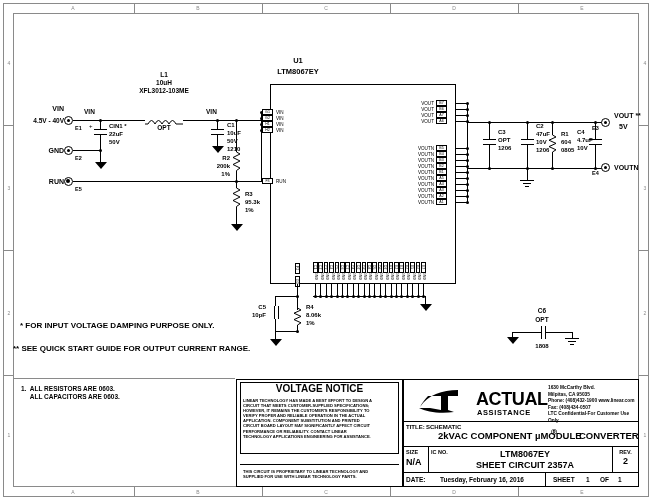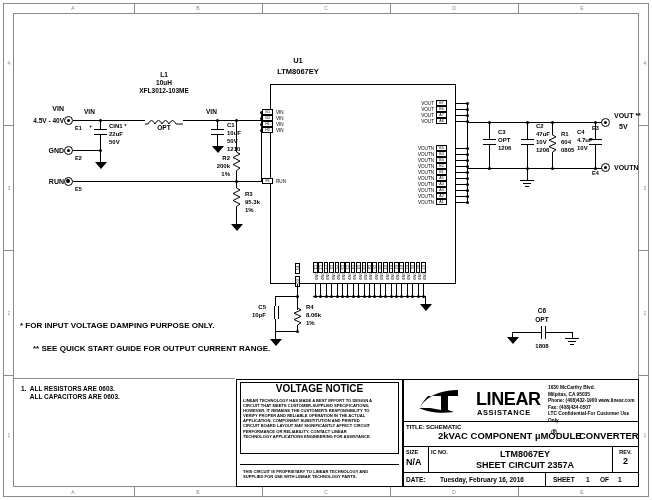--- a/index.html
+++ b/index.html
@@ -574,21 +574,21 @@
   <div class="wire wh" style="left:545px;top:332px;width:28px;"></div>
   <div class="wire wv" style="left:512px;top:332px;height:5px;"></div>
   <div class="gnd-tri" style="left:506.5px;top:337px;"></div>
   <div class="wire wv" style="left:572px;top:332px;height:6px;"></div>
   <div class="gnd-bar" style="left:565px;top:338px;width:14px;"></div>
   <div class="gnd-bar" style="left:568px;top:341px;width:8px;"></div>
   <div class="gnd-bar" style="left:570px;top:344px;width:4px;"></div>
   <div class="lbl b c" style="left:522px;top:342px;width:40px;font-size:6px;">1808</div>
 
   <div class="lbl b" style="left:20px;top:322px;font-size:8px;">* FOR INPUT VOLTAGE DAMPING PURPOSE ONLY.</div>
-  <div class="lbl b" style="left:13px;top:345px;font-size:8px;padding-left:20px;">** SEE QUICK START GUIDE FOR OUTPUT CURRENT RANGE.</div>
+  <div class="lbl b" style="left:13px;top:345px;font-size:8px;">** SEE QUICK START GUIDE FOR OUTPUT CURRENT RANGE.</div>
   <div class="lbl b" style="left:21px;top:385px;font-size:6.5px;">1.  ALL RESISTORS ARE 0603.</div>
   <div class="lbl b" style="left:21px;top:393px;font-size:6.5px;">     ALL CAPACITORS ARE 0603.</div>
 
   <div class="wire wh" style="left:13px;top:378px;width:222px;background:#8a8a8a;"></div>
 
   <div class="tb" style="left:236px;top:379px;width:167px;height:108px;"></div>
   <div class="tb" style="left:240px;top:382px;width:159px;height:72px;"></div>
   <div class="lbl b c" style="left:240px;top:385px;width:159px;font-size:10px;">VOLTAGE NOTICE</div>
   <div class="notice-body" style="left:243px;top:398px;width:155px;">LINEAR TECHNOLOGY HAS MADE A BEST EFFORT TO DESIGN A
 CIRCUIT THAT MEETS CUSTOMER-SUPPLIED SPECIFICATIONS;
@@ -603,21 +603,21 @@
   <div class="wire wh" style="left:240px;top:464px;width:159px;"></div>
 
   <div class="tb" style="left:403px;top:379px;width:236px;height:108px;"></div>
 
   <div class="wire wh" style="left:403px;top:421px;width:236px;"></div>
 
   <svg style="position:absolute;left:418px;top:387px;" width="58" height="28" viewBox="0 0 58 28">
     <path d="M2,20 C10,8 24,3 40,3 L40,9 L30,9 L30,23 L23,23 L23,9 L10,9 C7,12 4,16 2,20 Z" fill="#000"></path>
     <path d="M1,21 C9,25 22,27 36,25 L30,23 L23,23 L12,21 Z" fill="#000"></path>
   </svg>
-  <div class="lt-logo-text" style="left:476px;top:389px;font-size:18px;">LINEAR</div>
+  <div class="lt-logo-text" style="left:476px;top:389px;font-size:18px;">ACTUAL</div>
   <div class="lt-logo-text" style="left:477px;top:408px;font-size:7.5px;letter-spacing:0.6px;">ASSISTANCE</div>
   <div class="notice-body" style="left:548px;top:385px;width:92px;font-size:4.8px;line-height:6.5px;">1630 McCarthy Blvd.
 Milpitas, CA 95035
 Phone: (408)432-1900  www.linear.com
 Fax: (408)434-0507
 LTC Confidential-For Customer Use Only</div>
 
   <div class="wire wh" style="left:403px;top:446px;width:236px;"></div>
   <div class="lbl b" style="left:406px;top:423px;font-size:6px;">TITLE:</div>
   <div class="lbl b" style="left:426px;top:423px;font-size:6px;">SCHEMATIC</div>

